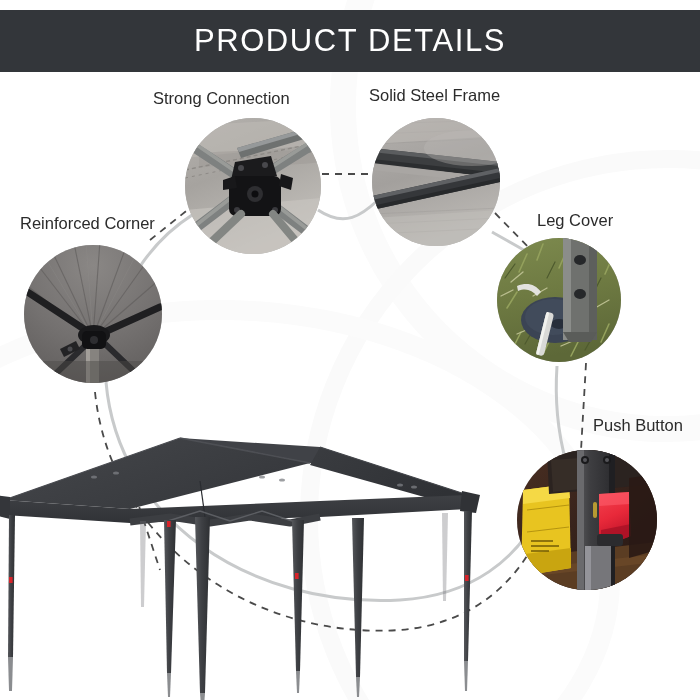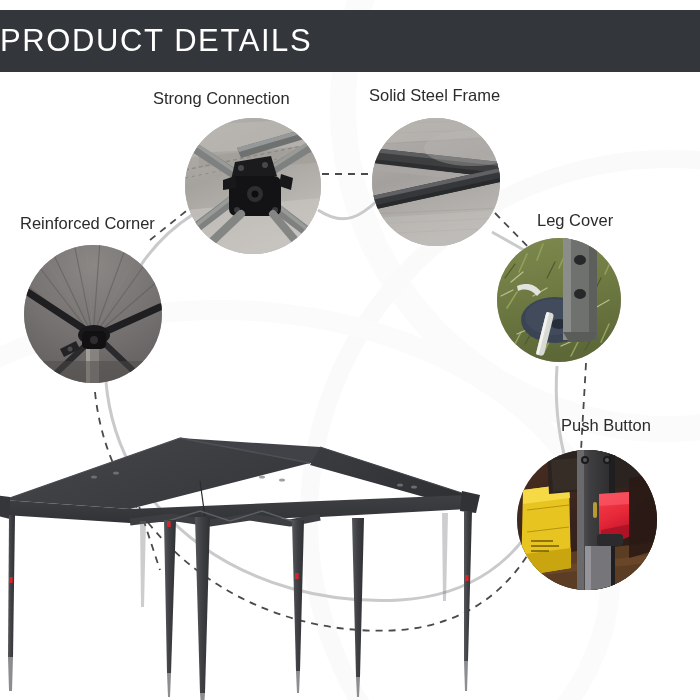--- a/index.html
+++ b/index.html
@@ -35,21 +35,21 @@
     border-radius: 50%;
     border: 20px solid #fbfbfb;
   }
 
   
   #header-bar {
     position: absolute;
     left: 0; top: 10px;
     width: 700px; height: 62px;
     background: #33363a;
-    display: flex; align-items: center; 
+    display: flex; align-items: center; justify-content: center;
   }
   #header-title {
     color: #ffffff;
     font-size: 31px;
     letter-spacing: 1.6px;
     font-weight: 400;
     font-family: "Liberation Sans", sans-serif;
     white-space: nowrap;
   }
 
@@ -59,21 +59,21 @@
     color: #2b2b2b;
     font-size: 16.5px;
     white-space: nowrap;
     font-family: "Liberation Sans", sans-serif;
     text-align: right;
   }
   #label-strong-connection { left: 153px; top: 89px; }
   #label-solid-steel-frame { left: 369px; top: 86px; }
   #label-reinforced-corner { left: 20px;  top: 214px; }
   #label-leg-cover         { left: 521px; top: 211px; margin-left: 16px; }
-  #label-push-button       { left: 561px; top: 416px; }
+  #label-push-button       { left: 561px; top: 416px; padding-left: 32px; }
 
   
   #connectors { position:absolute; left:0; top:0; width:700px; height:700px; }
 
   
   .callout {
     position: absolute;
     border-radius: 50%;
     overflow: hidden;
     background: #bdbdbd;

